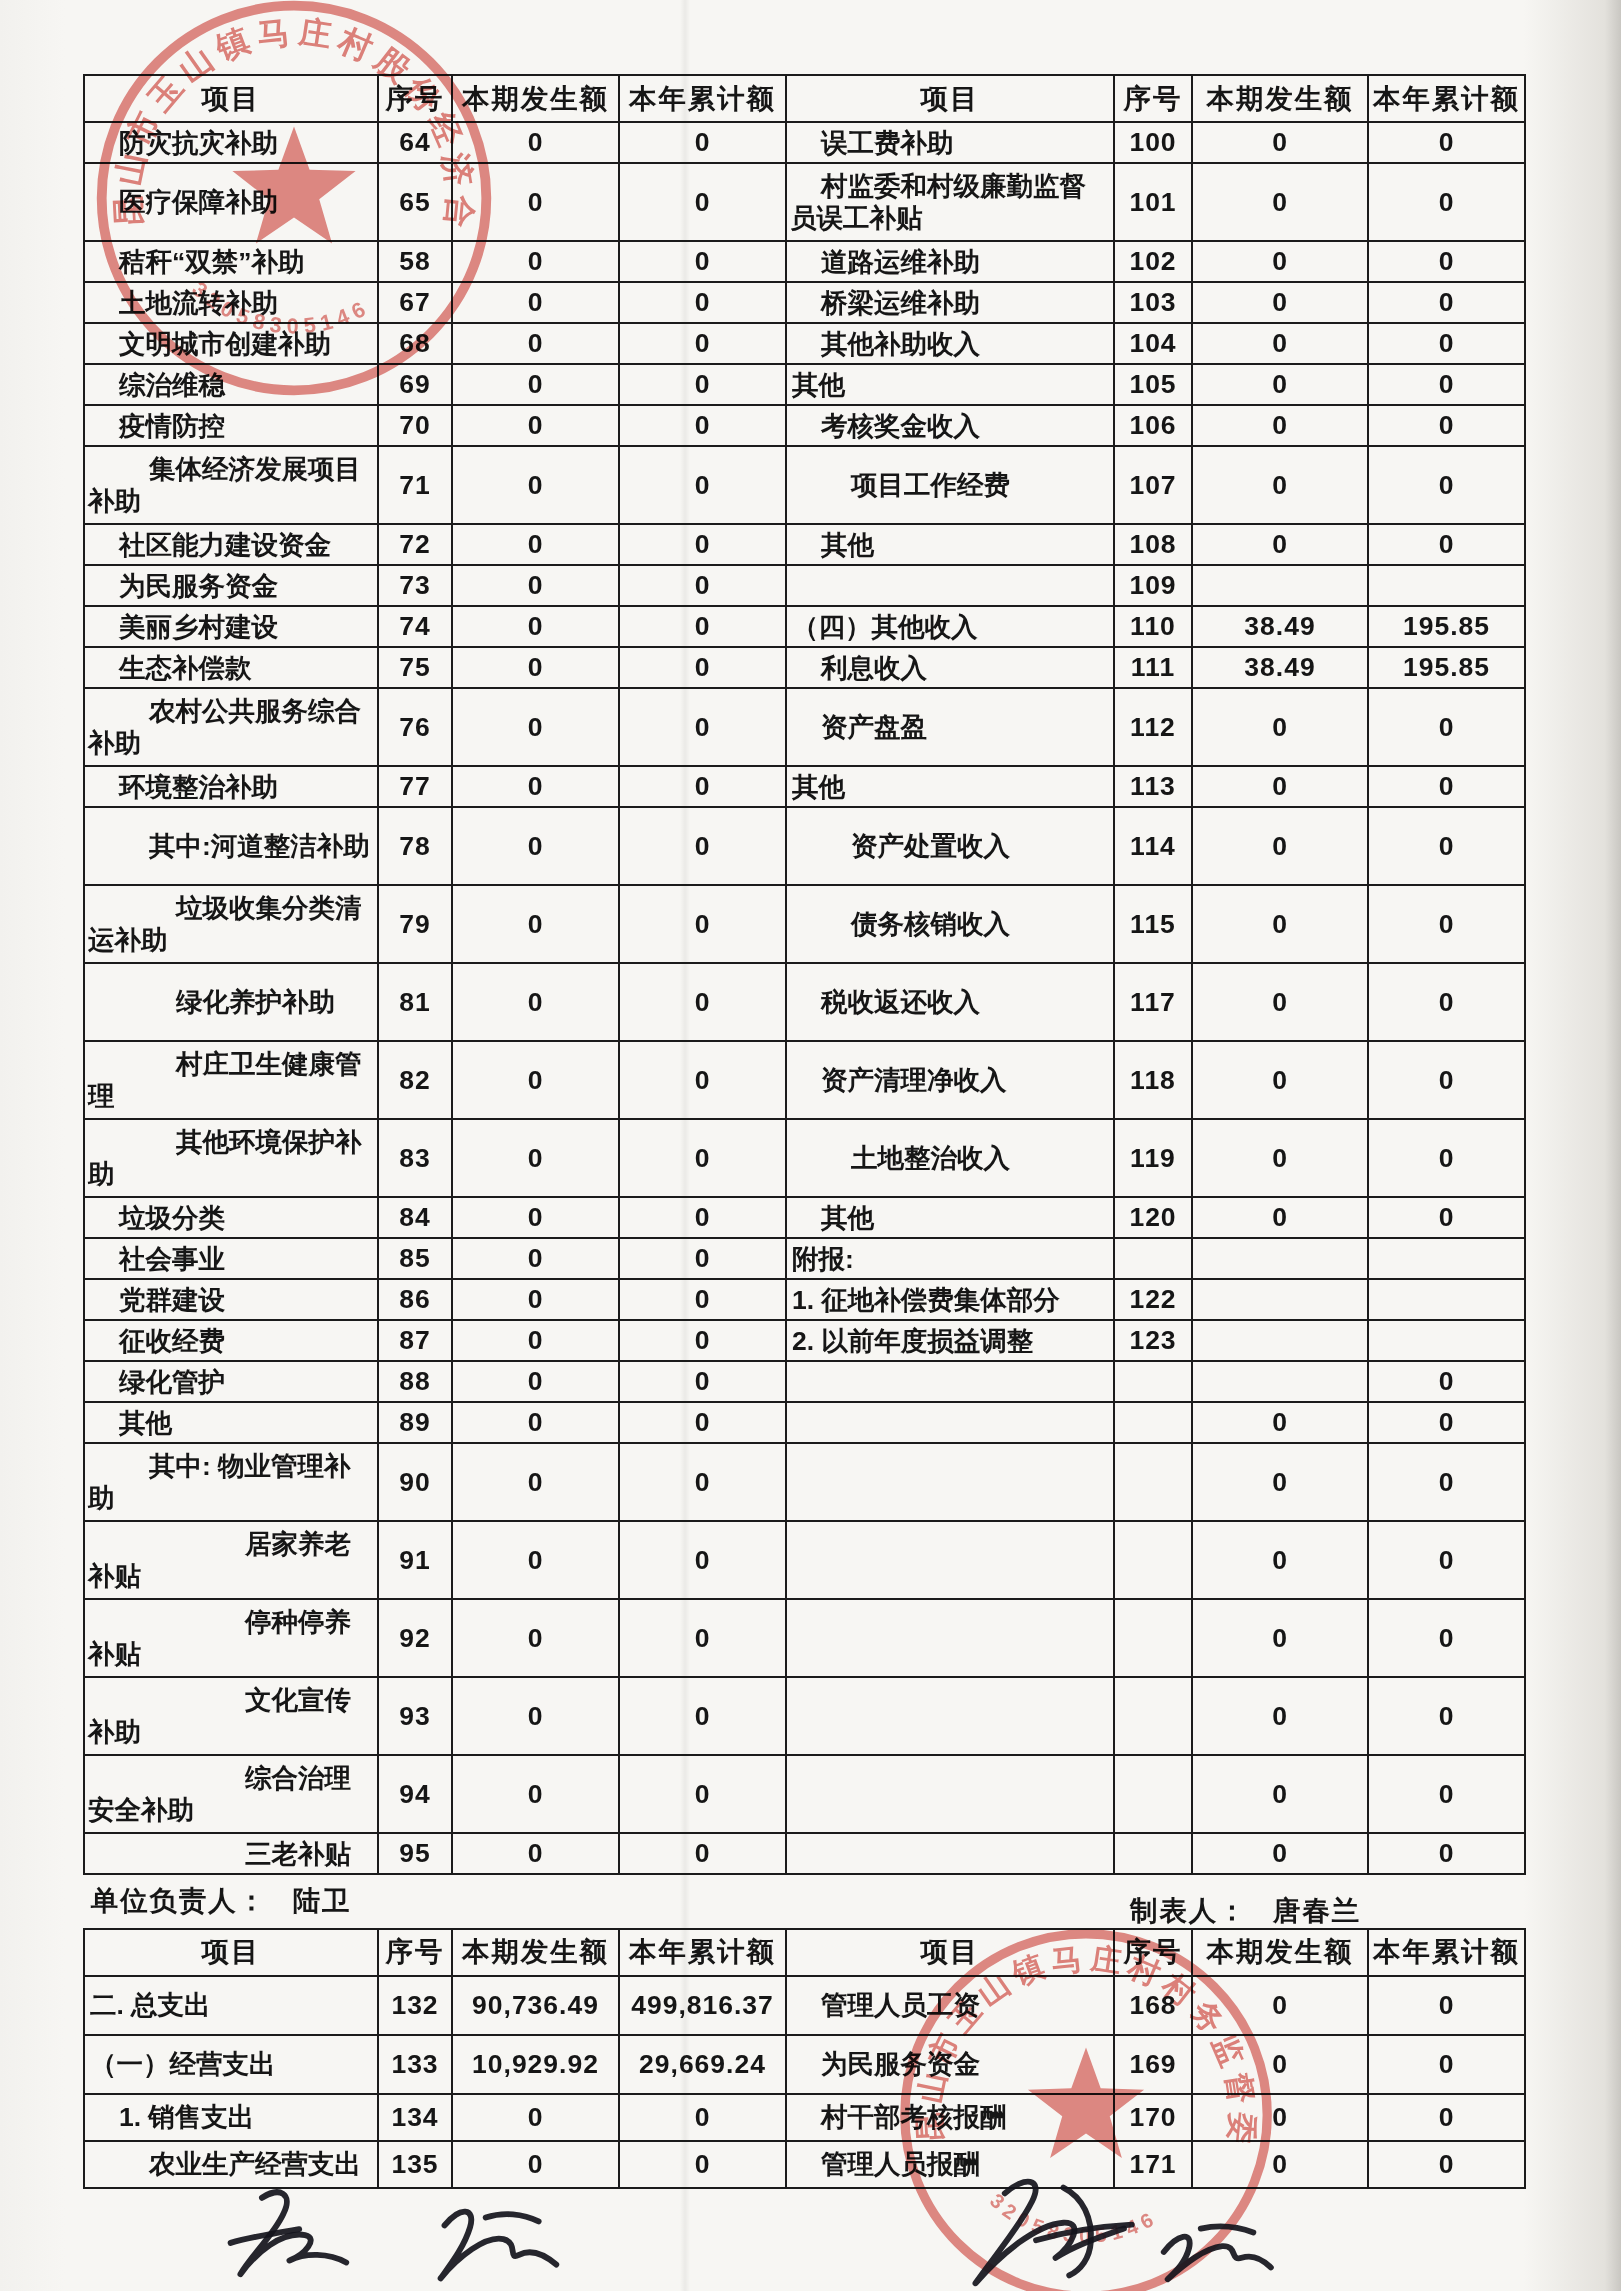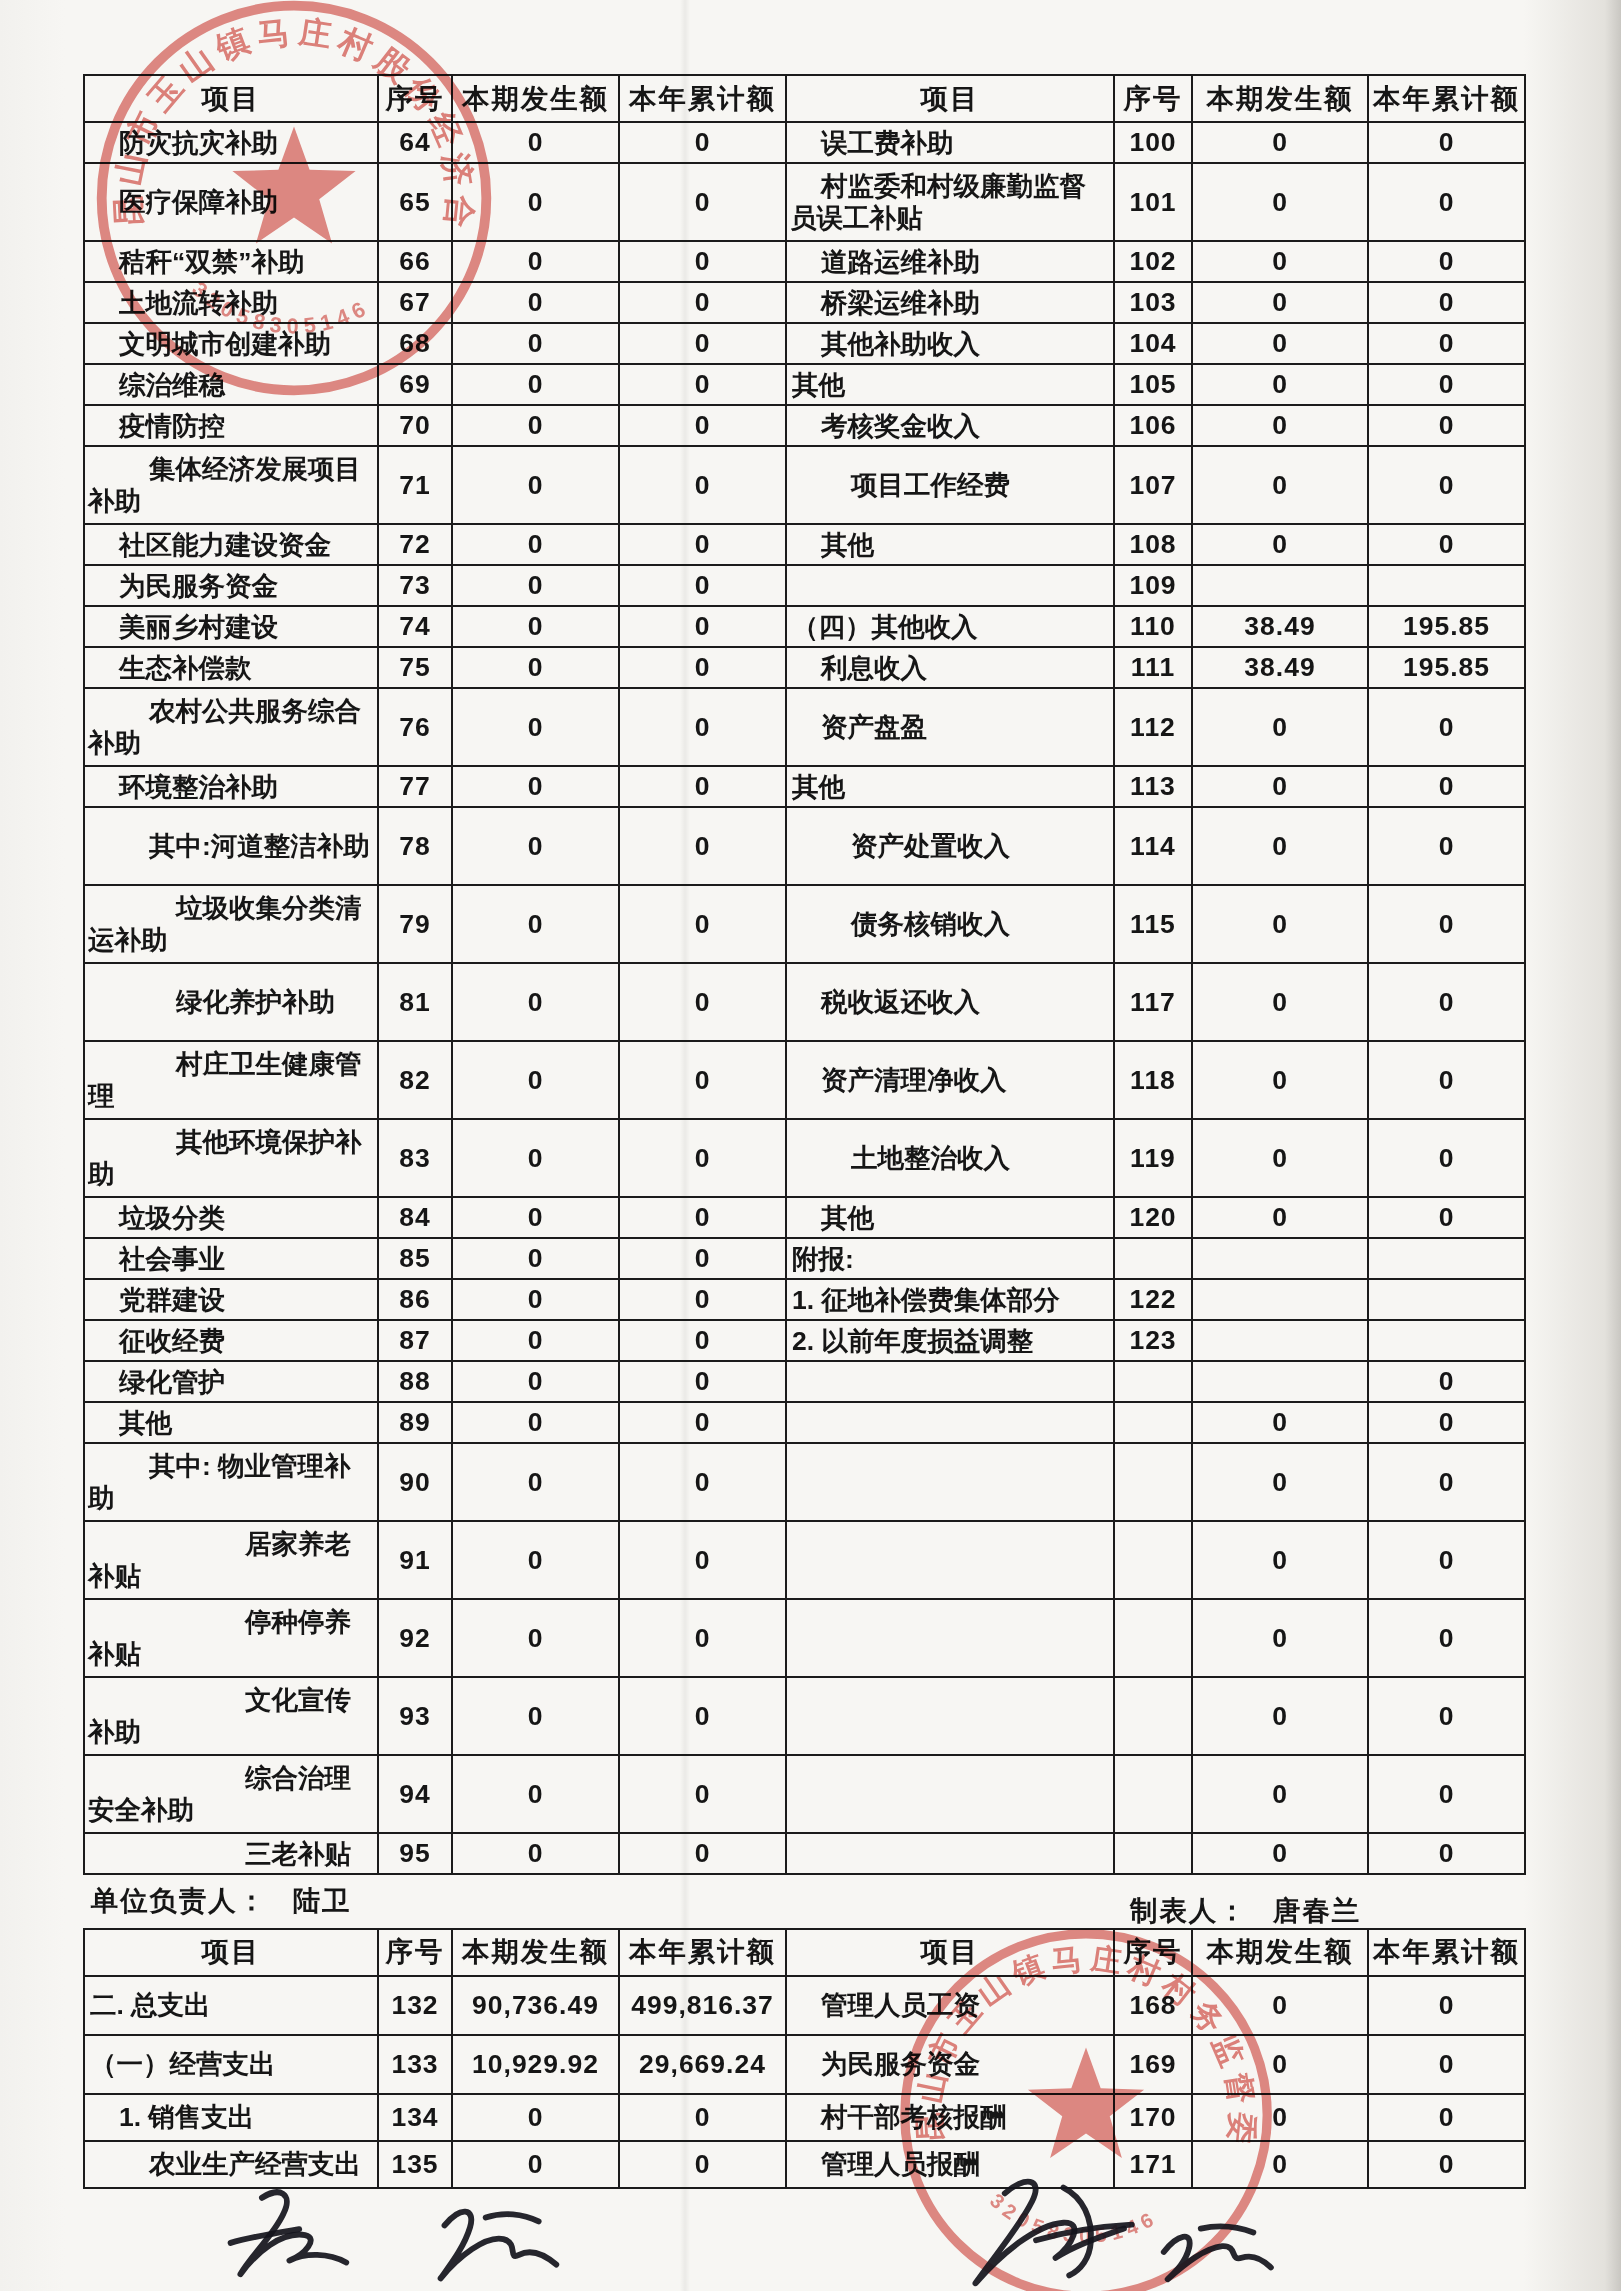--- a/index.html
+++ b/index.html
@@ -108,21 +108,21 @@
           <td class="num">65</td>
           <td class="num">0</td>
           <td class="num">0</td>
           <td class="item ind1">村监委和村级廉勤监督员误工补贴</td>
           <td class="num">101</td>
           <td class="num">0</td>
           <td class="num">0</td>
         </tr>
         <tr>
           <td class="item ind1">秸秆“双禁”补助</td>
-          <td class="num">66</td>
+          <td class="num">58</td>
           <td class="num">0</td>
           <td class="num">0</td>
           <td class="item ind1">道路运维补助</td>
           <td class="num">102</td>
           <td class="num">0</td>
           <td class="num">0</td>
         </tr>
         <tr>
           <td class="item ind1">土地流转补助</td>
           <td class="num">67</td>

